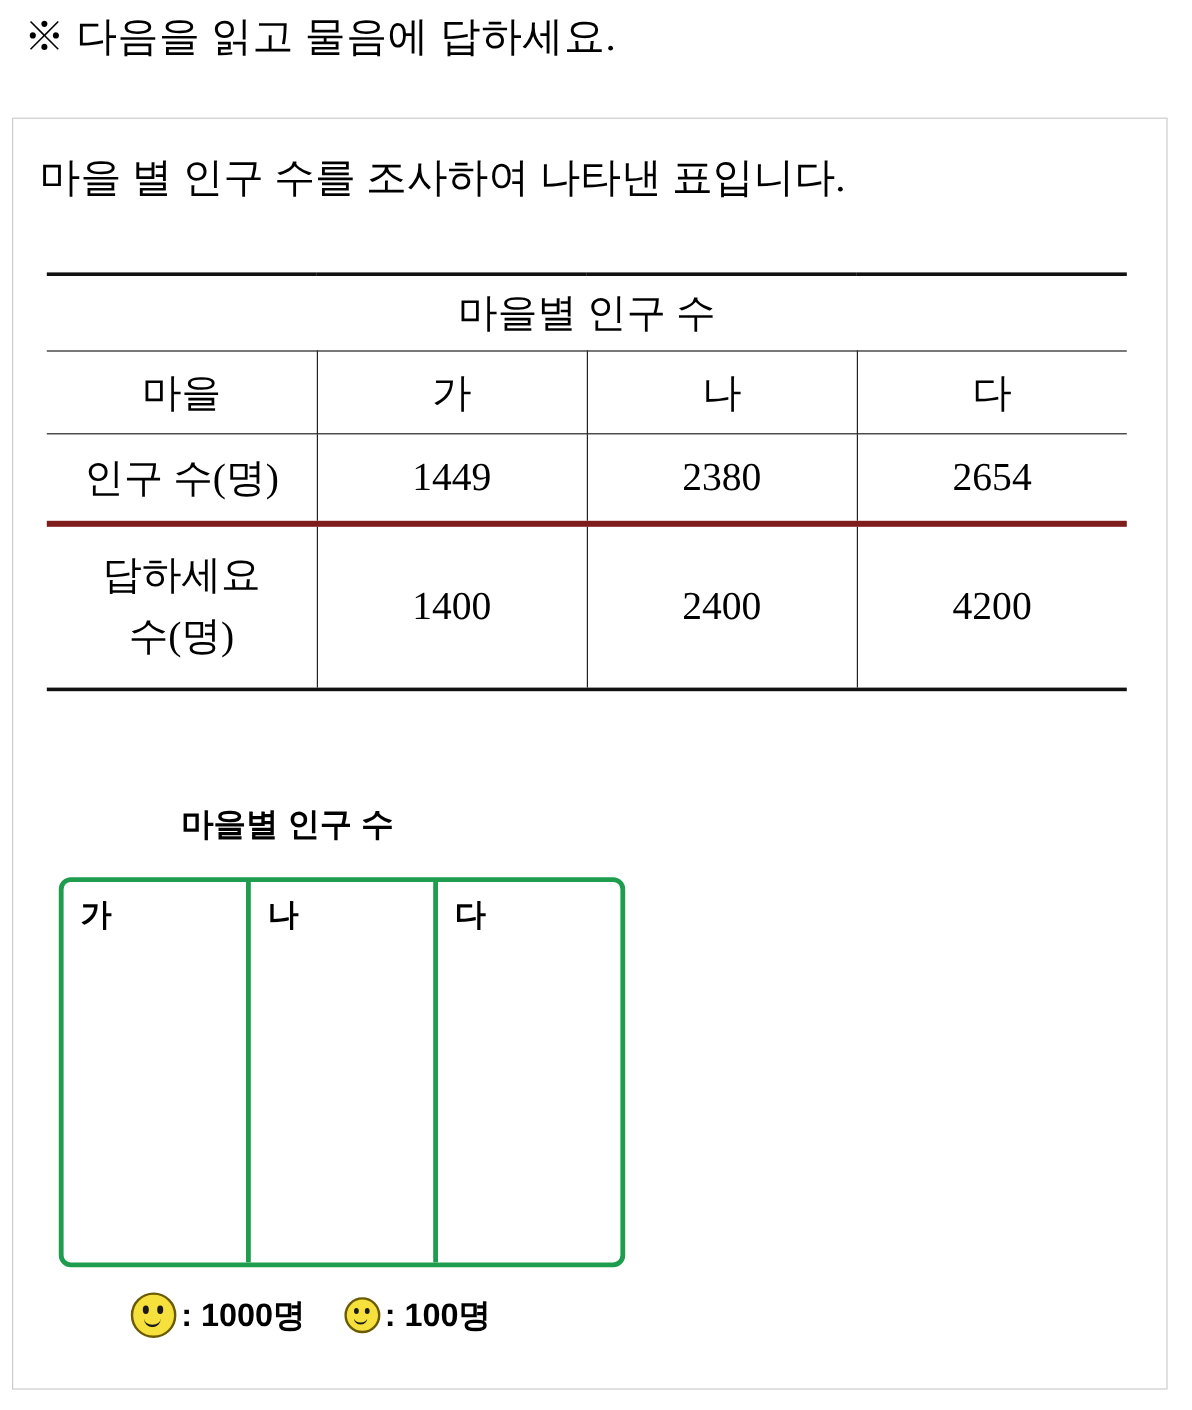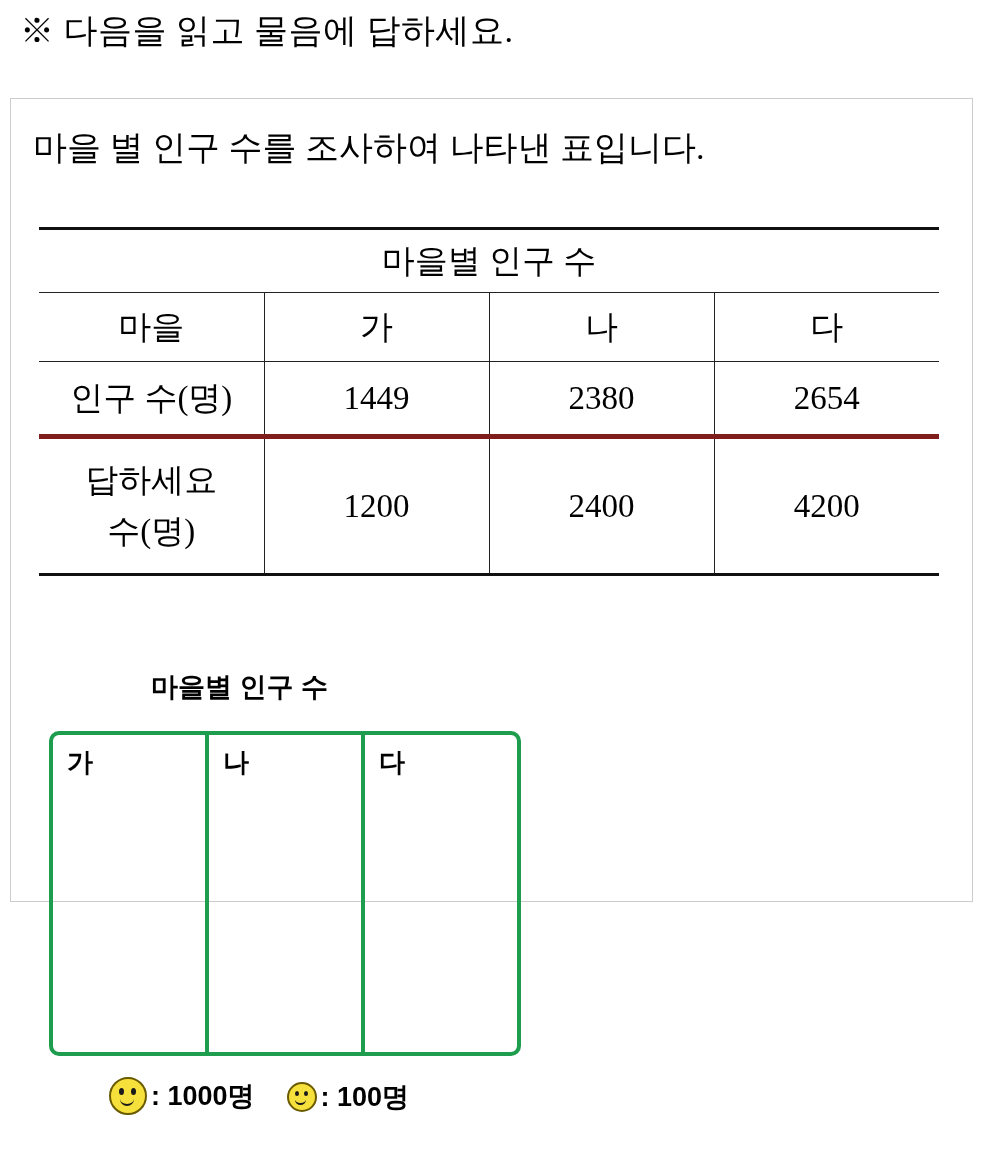--- a/index.html
+++ b/index.html
@@ -26,21 +26,21 @@
     letter-spacing: 0.5px;
     white-space: nowrap;
   }
 
   
   .problem-box {
     position: absolute;
     left: 10px;
     top: 98px;
     width: 963px;
-    height: 804px;
+    height: 1060px;
     border: 1px solid #cccccc;
     box-sizing: border-box;
     background: #ffffff;
   }
 
   .prompt-text {
     position: absolute;
     left: 22px;
     top: 26px;
     font-size: 34px;
@@ -136,21 +136,21 @@
     font-family: "Liberation Sans", sans-serif;
     font-weight: bold;
   }
 
   
   .legend {
     position: absolute;
     left: 98px;
     top: 978px;
     display: flex;
-    align-items: flex-end;
+    align-items: center;
     gap: 10px;
     font-family: "Liberation Sans", sans-serif;
     font-size: 27px;
     font-weight: bold;
   }
   .legend-group {
     display: flex;
     align-items: center;
     gap: 4px;
     margin-right: 22px;
@@ -208,21 +208,21 @@
         <td class="first-col">인구 수(명)</td>
         <td>1449</td>
         <td>2380</td>
         <td class="last-col">2654</td>
       </tr>
       <tr class="row2">
         <td class="first-col two-line">
           <div>답하세요</div>
           <div>수(명)</div>
         </td>
-        <td>1200</td>
+        <td>1400</td>
         <td>2400</td>
         <td class="last-col">4200</td>
       </tr>
     </tbody>
   </table>
 
   <div class="picto-title">마을별 인구 수</div>
 
   <div class="picto-grid">
     <div class="picto-cell">

